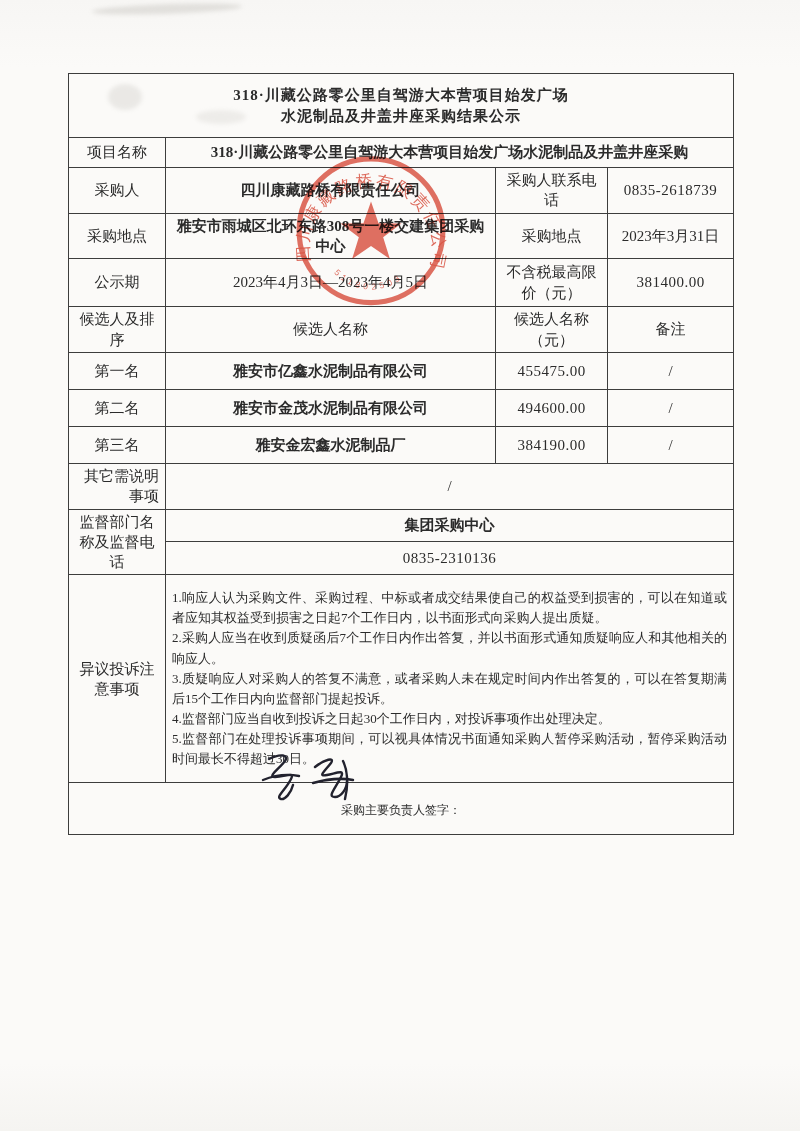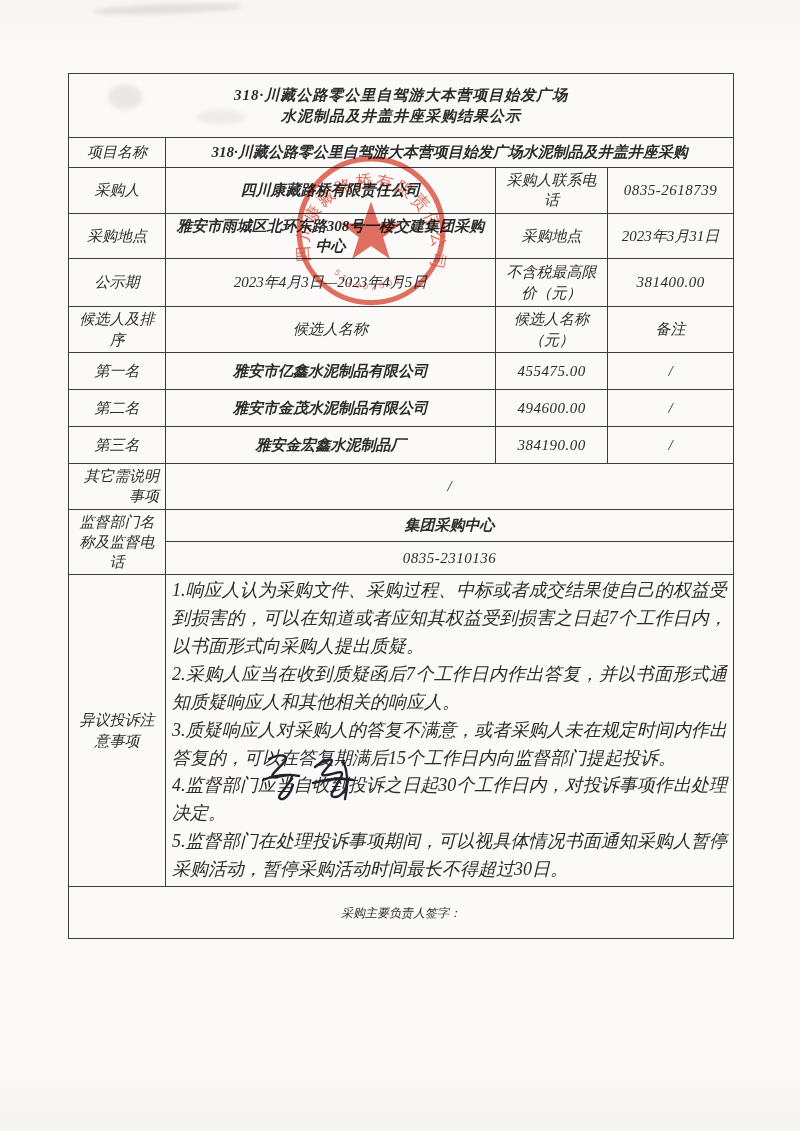--- a/index.html
+++ b/index.html
@@ -23,38 +23,37 @@
     background:transparent;
   }
   table.doc td{
     border:1.6px solid #3d3d3d;
     padding:2px 6px;
     font-size:15px;
     line-height:1.35;
     text-align:center;
     vertical-align:middle;
     word-break:break-all;
-    font-style:italic;
   }
   col.c1{width:97px;} col.c2{width:330px;} col.c3{width:112px;} col.c4{width:126px;}
 
   tr.title-row{height:64px;}
   td.title-cell{font-size:19px;font-weight:bold;letter-spacing:1px;line-height:1.5;}
   tr.r-project{height:30px;} tr.r-purchaser{height:38px;} tr.r-location{height:36px;}
   tr.r-period{height:48px;margin-left:17px;} tr.r-candhead{height:46px;margin-top:17px;}
   tr.r-cand{height:37px;} tr.r-other{height:34px;}
   tr.r-super{height:27px;}
   tr.r-complaint{height:208px;}
   tr.r-sign{height:52px;}
 
   td.bold{font-weight:bold;}
   td.mono-num{font-family:"Liberation Serif","DejaVu Serif",serif;letter-spacing:.5px;}
   td.left{text-align:left;}
   td.complaint-cell{vertical-align:middle;text-align:left;padding:8px 10px 8px 8px;}
-  .complaint-item{font-size:18px;line-height:1.55;text-align:justify;}
+  .complaint-item{font-size:13px;line-height:1.55;text-align:justify;}
   td.sign-cell{text-align:left;padding-left:8px;position:relative;}
   .sign-label{font-size:12px;}
 
   
   .seal{position:absolute;left:293px;top:152px;width:156px;height:154px;
         mix-blend-mode:multiply;opacity:.88;pointer-events:none;}
   .seal svg{width:100%;height:100%;}
 
   
   .signature{position:absolute;left:255px;top:747px;width:130px;height:55px;}

